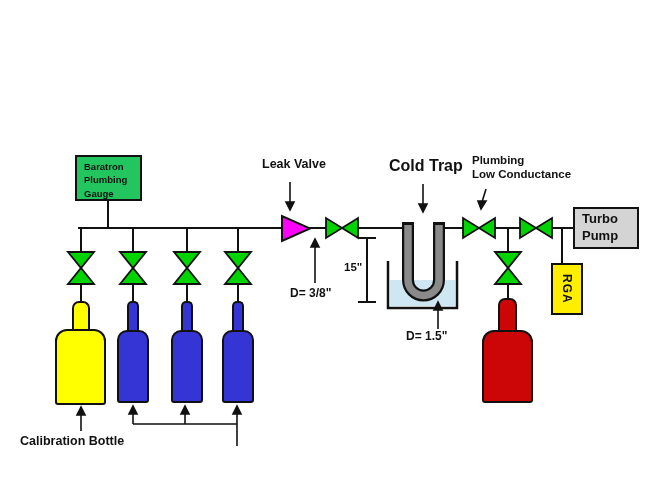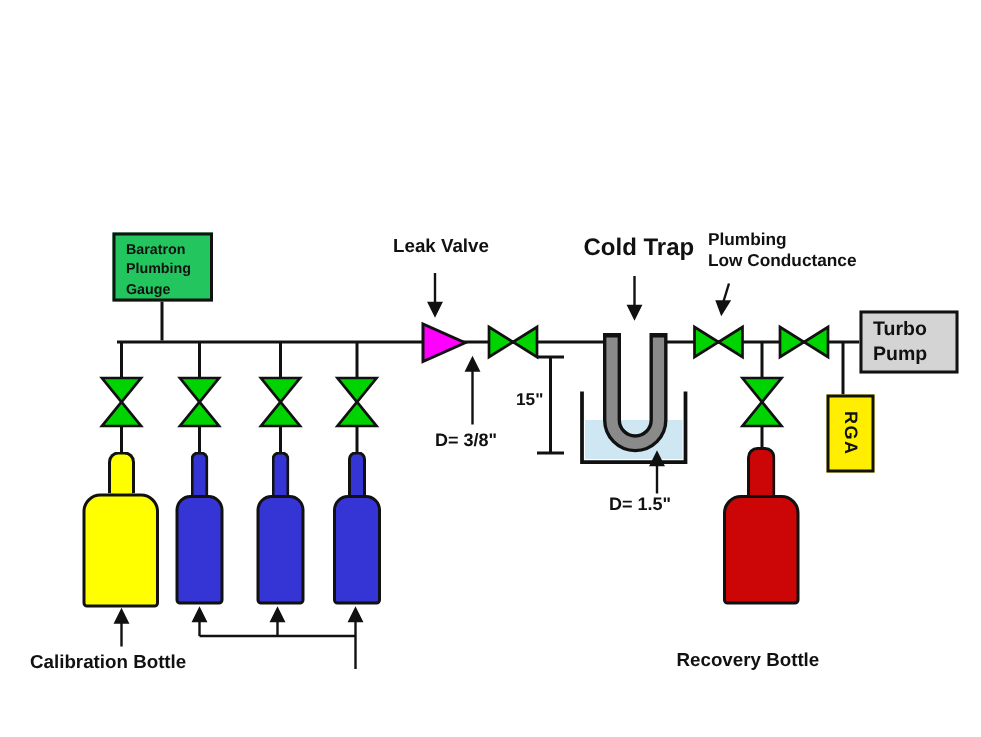--- a/index.html
+++ b/index.html
@@ -165,14 +165,13 @@
   <div class="lbl" style="left:262px;top:157px;font-size:12.5px;">Leak Valve</div>
   <div class="lbl" style="left:389px;top:157px;font-size:16px;">Cold Trap</div>
   <div class="lbl" style="left:472px;top:153px;font-size:11.5px;line-height:1.25;">
     <div>Plumbing</div>
     <div>Low Conductance</div>
   </div>
   <div class="lbl" style="left:344px;top:261px;font-size:11.5px;">15"</div>
   <div class="lbl" style="left:290px;top:286px;font-size:12px;">D= 3/8"</div>
   <div class="lbl" style="left:406px;top:329px;font-size:12px;">D= 1.5"</div>
   <div class="lbl" style="left:20px;top:434px;font-size:12.5px;">Calibration Bottle</div>
-  <div class="lbl" style="left:451px;top:433px;font-size:12.5px;">Recovery Bottle</div>
 </div>
 
 </body></html>

